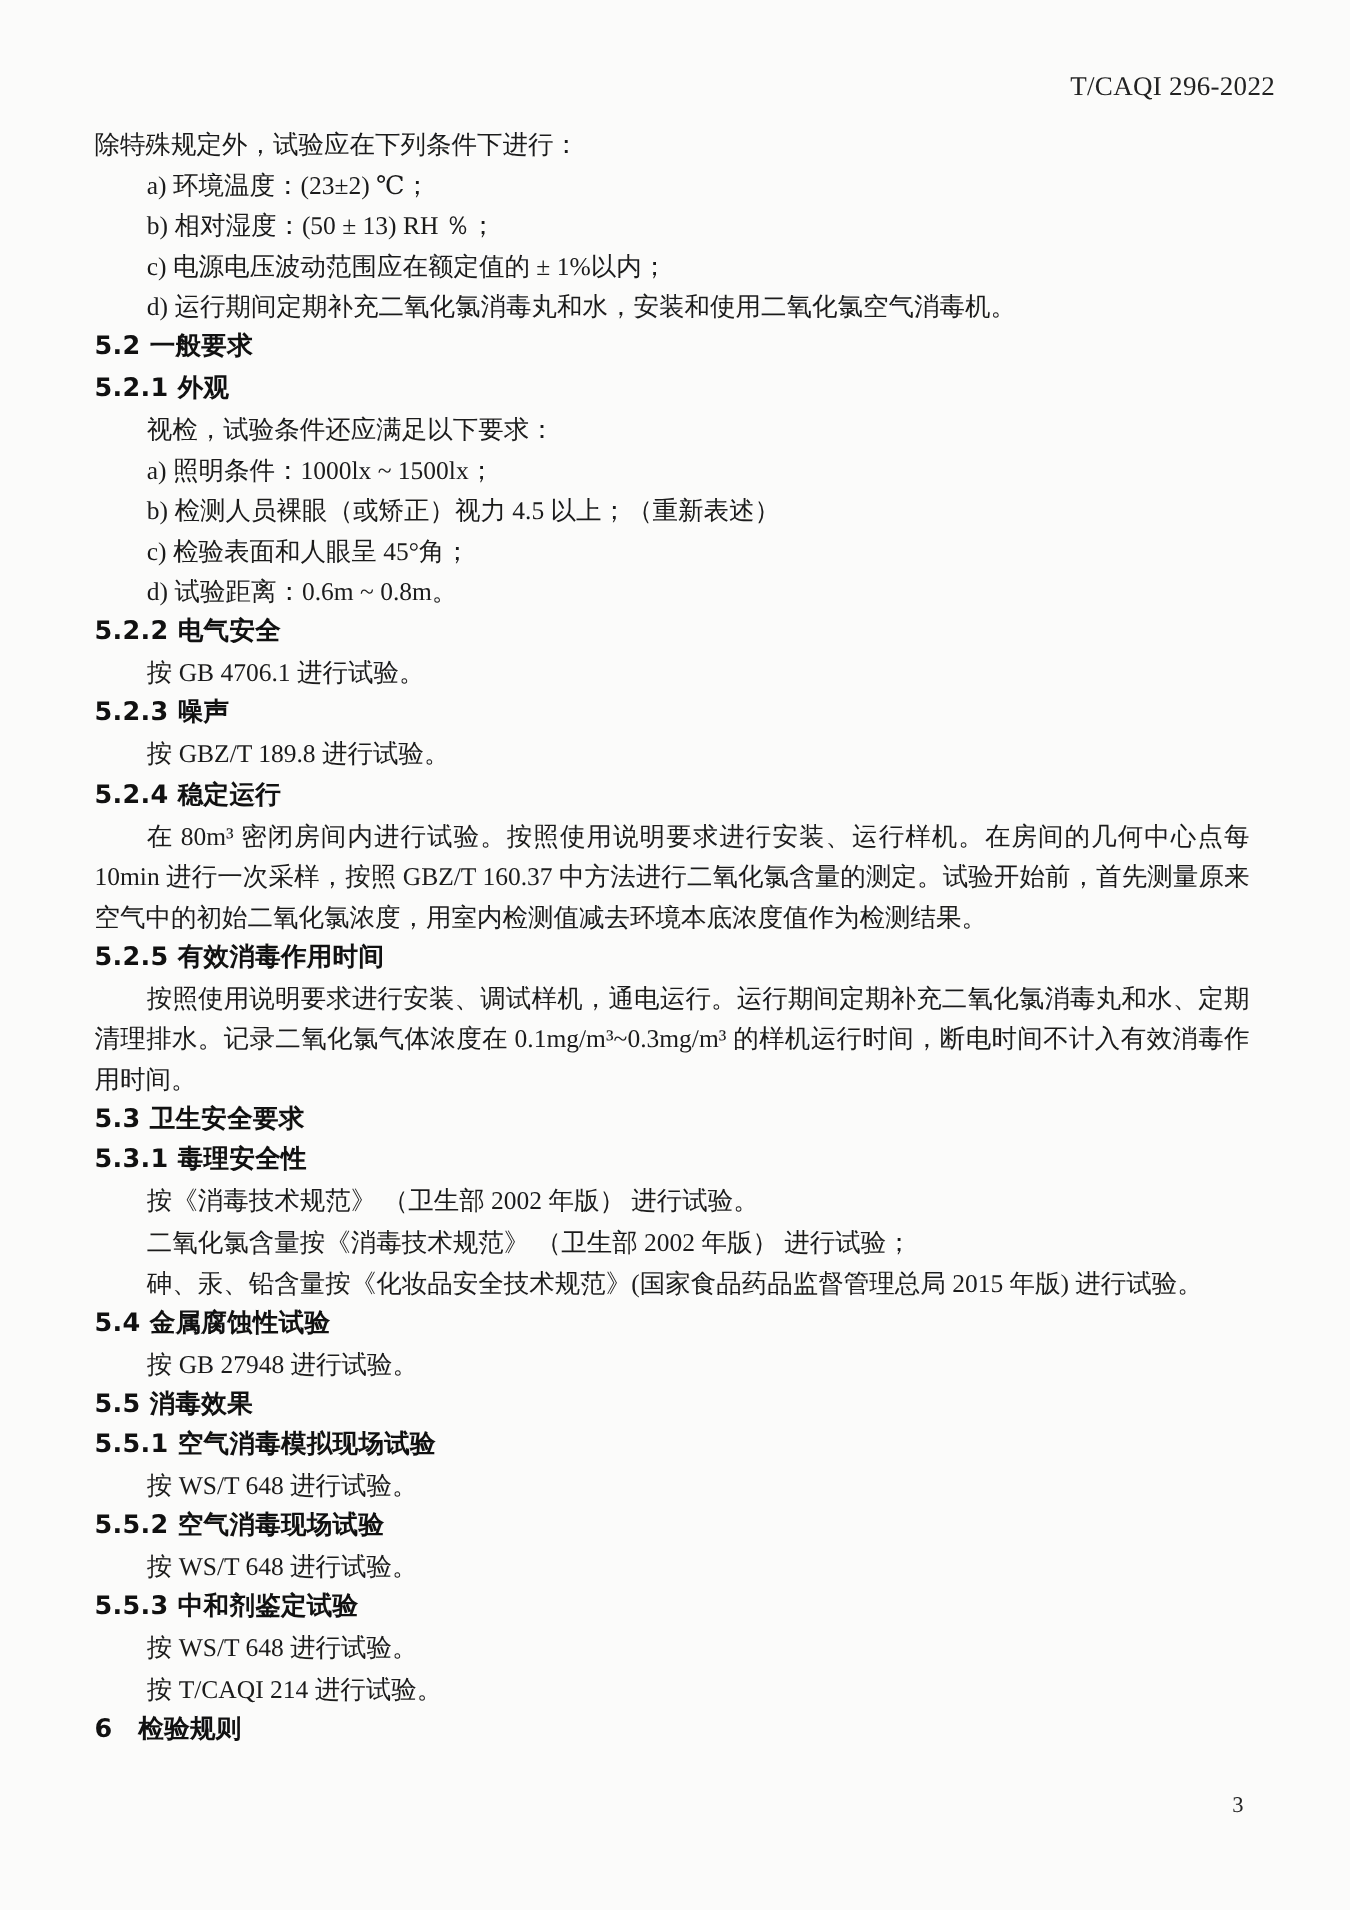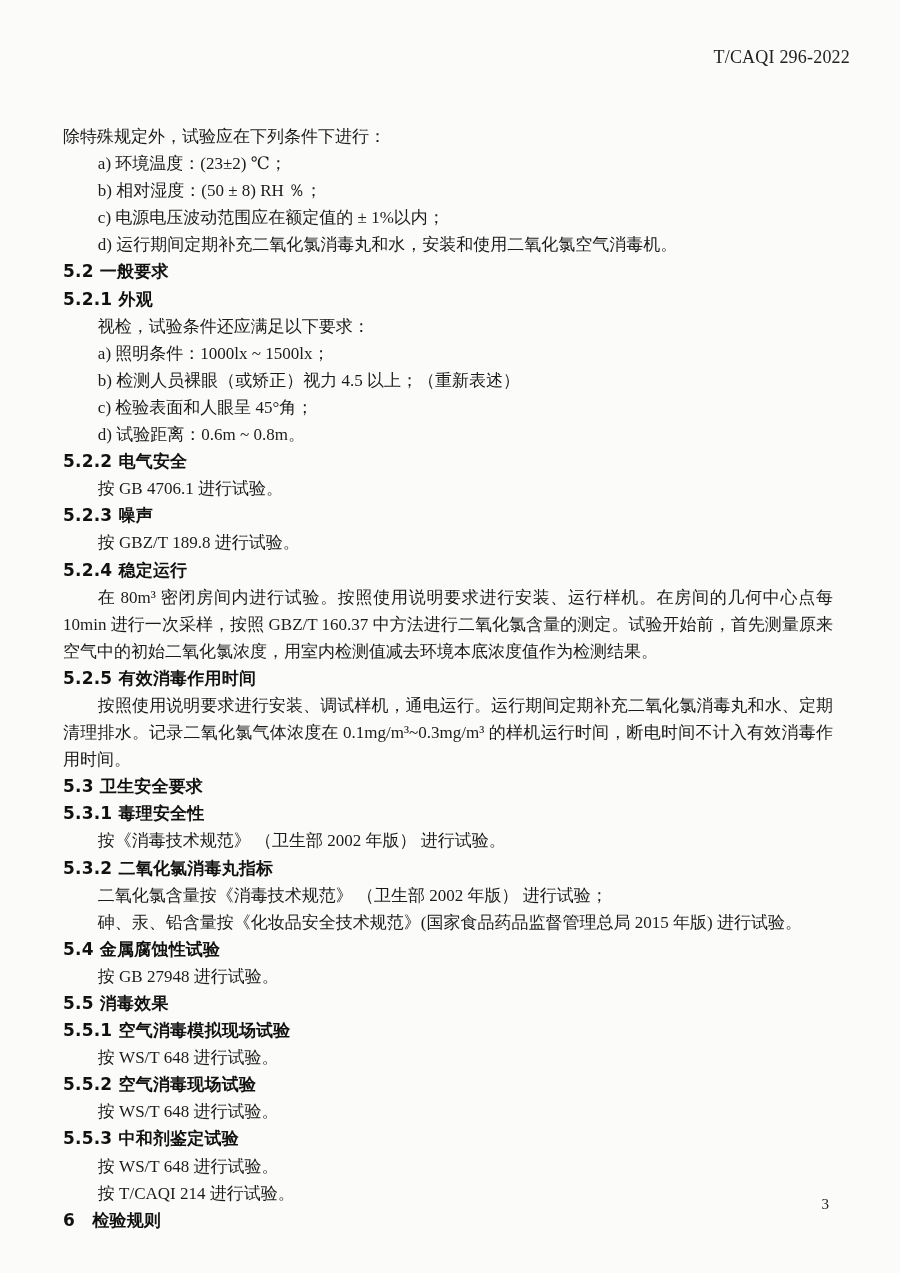--- a/index.html
+++ b/index.html
@@ -25,21 +25,20 @@
     font-family: "Liberation Serif", "DejaVu Serif", serif;
     font-size: 18px;
     letter-spacing: 0.2px;
     color: #222;
   }
   .content {
     position: absolute;
     left: 63px;
     right: 67px;
     top: 83px;
-    margin-top: 40px;
   }
   .line {
     font-family: "Liberation Serif", "DejaVu Serif", serif;
     font-size: 17px;
     line-height: 27.1px;
     margin: 0;
     color: #1b1b1b;
   }
   .hd {
     font-family: "DejaVu Sans", "Liberation Sans", sans-serif;
@@ -69,42 +68,41 @@
 </head>
 <body>
 
 <div class="page">
 
   <div class="doc-header">T/CAQI 296-2022</div>
 
   <div class="content">
     <p class="line">除特殊规定外，试验应在下列条件下进行：</p>
     <p class="line li">a) 环境温度：(23±2) ℃；</p>
-    <p class="line li">b) 相对湿度：(50 ± 8) RH ％；</p>
+    <p class="line li">b) 相对湿度：(50 ± 13) RH ％；</p>
     <p class="line li">c) 电源电压波动范围应在额定值的 ± 1%以内；</p>
     <p class="line li">d) 运行期间定期补充二氧化氯消毒丸和水，安装和使用二氧化氯空气消毒机。</p>
     <p class="line hd">5.2 一般要求</p>
     <p class="line hd">5.2.1 外观</p>
     <p class="line p">视检，试验条件还应满足以下要求：</p>
     <p class="line li">a) 照明条件：1000lx ~ 1500lx；</p>
     <p class="line li">b) 检测人员裸眼（或矫正）视力 4.5 以上；（重新表述）</p>
     <p class="line li">c) 检验表面和人眼呈 45°角；</p>
     <p class="line li">d) 试验距离：0.6m ~ 0.8m。</p>
     <p class="line hd">5.2.2 电气安全</p>
     <p class="line p">按 GB 4706.1 进行试验。</p>
     <p class="line hd">5.2.3 噪声</p>
     <p class="line p">按 GBZ/T 189.8 进行试验。</p>
     <p class="line hd">5.2.4 稳定运行</p>
     <p class="line p just">在 80m³ 密闭房间内进行试验。按照使用说明要求进行安装、运行样机。在房间的几何中心点每 10min 进行一次采样，按照 GBZ/T 160.37 中方法进行二氧化氯含量的测定。试验开始前，首先测量原来空气中的初始二氧化氯浓度，用室内检测值减去环境本底浓度值作为检测结果。</p>
     <p class="line hd">5.2.5 有效消毒作用时间</p>
     <p class="line p just">按照使用说明要求进行安装、调试样机，通电运行。运行期间定期补充二氧化氯消毒丸和水、定期清理排水。记录二氧化氯气体浓度在 0.1mg/m³~0.3mg/m³ 的样机运行时间，断电时间不计入有效消毒作用时间。</p>
     <p class="line hd">5.3 卫生安全要求</p>
     <p class="line hd">5.3.1 毒理安全性</p>
     <p class="line p">按《消毒技术规范》 （卫生部 2002 年版） 进行试验。</p>
-    <p class="line hd">5.3.2 二氧化氯消毒丸指标</p>
     <p class="line p">二氧化氯含量按《消毒技术规范》 （卫生部 2002 年版） 进行试验；</p>
     <p class="line p">砷、汞、铅含量按《化妆品安全技术规范》(国家食品药品监督管理总局 2015 年版) 进行试验。</p>
     <p class="line hd">5.4 金属腐蚀性试验</p>
     <p class="line p">按 GB 27948 进行试验。</p>
     <p class="line hd">5.5 消毒效果</p>
     <p class="line hd">5.5.1 空气消毒模拟现场试验</p>
     <p class="line p">按 WS/T 648 进行试验。</p>
     <p class="line hd">5.5.2 空气消毒现场试验</p>
     <p class="line p">按 WS/T 648 进行试验。</p>
     <p class="line hd">5.5.3 中和剂鉴定试验</p>

